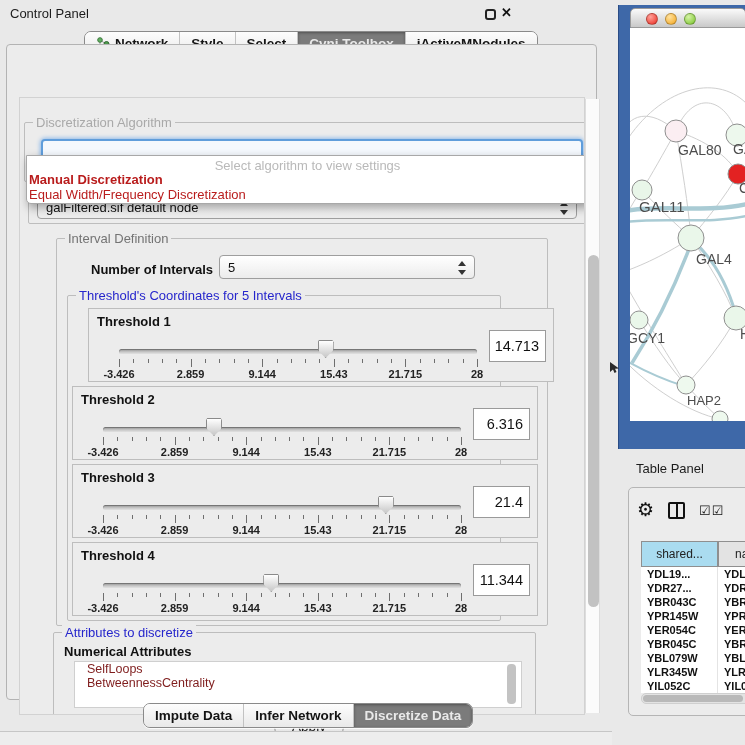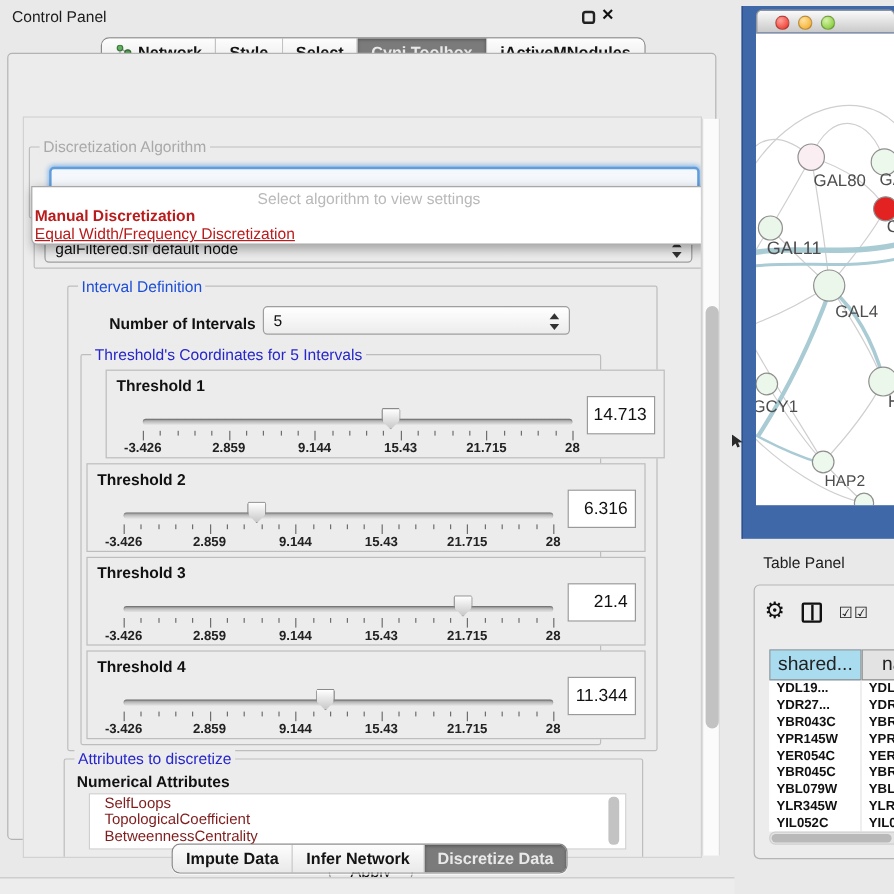--- a/index.html
+++ b/index.html
@@ -27,21 +27,21 @@
                  border-radius:4px; background:#ececec; }
   .viewport { left:12px; top:52px; width:566px; height:618px; border:1px solid #d2d2d2;
               background:#ececec; overflow:hidden; }
   .vscroll { left:578px; top:54px; width:15px; height:614px; background:#fbfbfb; border-left:1px solid #ddd; border-right:1px solid #ddd; }
   .vthumb { position:absolute; left:2px; top:156px; width:11px; height:352px; background:#c2c2c2; border-radius:6px; }
 
   .group { position:absolute; border:1px solid #bdbdbd; border-radius:2px; }
   .gtitle { position:absolute; top:-8px; left:8px; background:#ececec; padding:0 3px; font-size:13px; }
   .gtitle.faded { color:#a9a9a9; }
   .gtitle.dark  { color:#3a3a3a; }
-  .gtitle.green { color:#1d4ed8; }
+  .gtitle.green { color:#737373; }
   .gtitle.blue  { color:#2626cc; }
 
   .combo { position:absolute; height:24px; border:1px solid #9e9e9e; border-radius:4px;
            background:linear-gradient(#ffffff,#ececec); font-size:13px; color:#111;
            display:flex; align-items:center; padding:0 8px; }
   .combo .stepper { position:absolute; right:7px; top:4px; width:9px; height:16px; }
   .combo .stepper::before { content:""; position:absolute; top:1px; left:0; border-left:4.5px solid transparent;
            border-right:4.5px solid transparent; border-bottom:5px solid #333; }
   .combo .stepper::after  { content:""; position:absolute; bottom:1px; left:0; border-left:4.5px solid transparent;
            border-right:4.5px solid transparent; border-top:5px solid #333; }
@@ -99,21 +99,21 @@
   .tp-toolbar { position:absolute; left:8px; top:8px; width:114px; height:28px; display:flex; align-items:center; gap:14px; }
   .gear { font-size:19px; color:#111; line-height:20px; }
   .split-ic { width:17px; height:17px; border:2px solid #111; border-radius:2px; position:relative; }
   .split-ic::after { content:""; position:absolute; left:6px; top:0; width:2px; height:13px; background:#111; }
   .cbx { font-size:13px; color:#111; letter-spacing:1px; }
   .ttable { position:absolute; left:12px; top:53px; width:118px; height:152px; overflow:hidden; background:#fff; }
   .trow { display:flex; height:14px; }
   .tcell { flex:0 0 77px; font-size:11px; font-weight:bold; color:#111; line-height:14px;
            padding-left:6px; white-space:nowrap; border-right:1px solid #e4e4e4; }
   .thead { height:26px; }
-  .thcell { flex:0 0 77px; font-size:16px; color:#222; line-height:24px; text-align:center;
+  .thcell { flex:0 0 77px; font-size:12px; color:#222; line-height:24px; text-align:center;
             border:1px solid #8f8f8f; background:#e3e3e3; white-space:nowrap; overflow:hidden; }
   .thcell.hl { background:#aadcf0; }
   .hscroll { position:absolute; left:12px; top:205px; width:112px; height:11px; background:#e3e3e3;
              border:1px solid #cfcfcf; border-radius:5px; }
   .hthumb { position:absolute; left:1px; top:1px; width:100px; height:7px; background:#b9b9b9; border-radius:4px; }
 
   .cursor { left:610px; top:362px; z-index:30; }
 </style>
 </head>
 <body>
@@ -151,21 +151,21 @@
   <div class="abs viewport">
 
     <div class="group" style="left:4px;top:24px;width:562px;height:60px;">
       <span class="gtitle faded">Discretization Algorithm</span>
       <div class="combo focus" style="left:16px;top:16px;width:542px;"></div>
 
       <div class="popup">
         <div class="popup-hint">Select algorithm to view settings</div>
         <div id="popupItems">
             <div class="popup-item" style="top: 16px; font-weight: bold;">Manual Discretization</div>
-            <div class="popup-item" style="top: 31px; text-decoration: underline;">Equal Width/Frequency Discretization</div>
+            <div class="popup-item" style="top: 31px;">Equal Width/Frequency Discretization</div>
           </div>
       </div>
     </div>
 
     <div class="group" style="left:8px;top:84px;width:558px;height:42px;">
       <span class="gtitle dark">Table Data</span>
       <div class="combo" style="left:8px;top:12px;width:540px;">
         <span>galFiltered.sif default node</span>
         <span class="stepper"></span>
       </div>
@@ -351,21 +351,20 @@
           </div>
         </div>
     </div>
 
     <div class="group" style="left:33px;top:534px;width:483px;height:120px;">
       <span class="gtitle blue">Attributes to discretize</span>
       <div class="numattr" style="left:10px;top:11px;">Numerical Attributes</div>
       <div class="attr-list" style="left:20px;top:28px;width:448px;height:47px;" id="attrList">
         <div class="attr-sb"></div>
       <div class="attr-item">SelfLoops</div>
-          <div class="attr-item">TopologicalCoefficient</div>
           <div class="attr-item">BetweennessCentrality</div>
         </div>
     </div>
   </div>
 
   <div class="abs vscroll">
     <div class="vthumb"></div>
   </div>
 
   <button class="apply">Apply</button>

